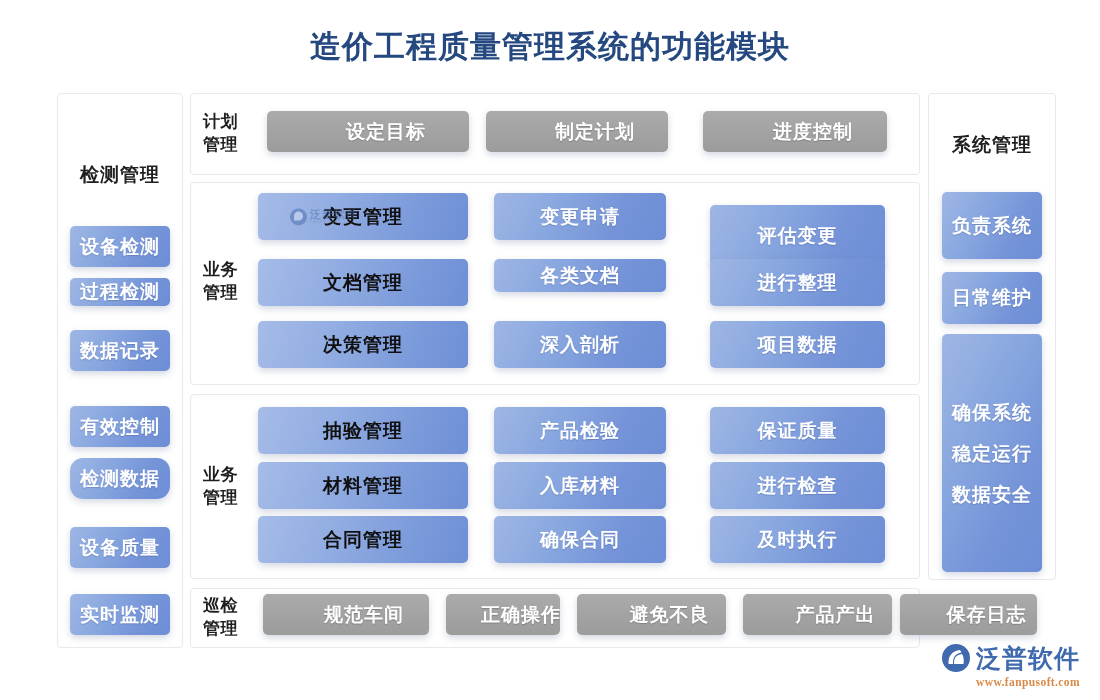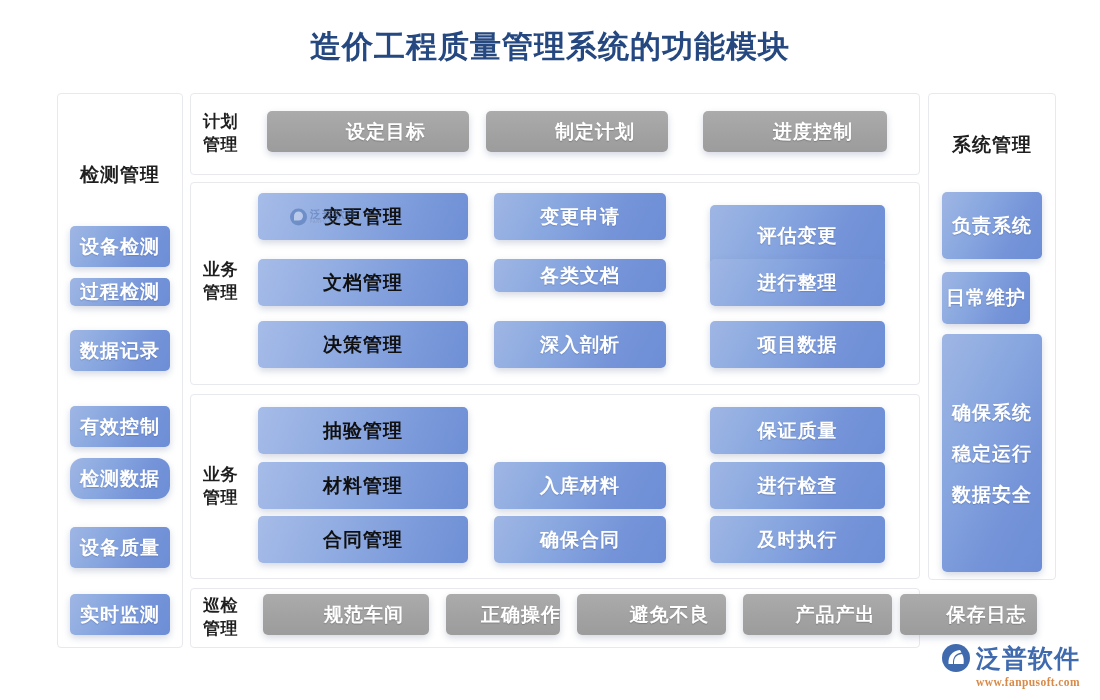--- a/index.html
+++ b/index.html
@@ -246,20 +246,23 @@
 
   <div class="panel" style="left:190px; top:394px; width:730px; height:185px;"></div>
   <div class="row-label" style="left:203px; top:463px;">
     <div>业务</div>
     <div>管理</div>
   </div>
 
   <div class="btn blue dark-text" style="left:258px; top:407px; width:210px; height:47px;">
     <span>抽验管理</span>
   </div>
+  <div class="btn blue" style="left:494px; top:407px; width:172px; height:47px;">
+    <span>产品检验</span>
+  </div>
   <div class="btn blue" style="left:710px; top:407px; width:175px; height:47px;">
     <span>保证质量</span>
   </div>
 
   <div class="btn blue dark-text" style="left:258px; top:462px; width:210px; height:47px;">
     <span>材料管理</span>
   </div>
   <div class="btn blue" style="left:494px; top:462px; width:172px; height:47px;">
     <span>入库材料</span>
   </div>
@@ -297,21 +300,21 @@
   <div class="btn gray" style="left:900px; top:594px; width:137px; height:41px;">
     <span>保存日志</span>
   </div>
 
   <div class="panel" style="left:928px; top:93px; width:128px; height:487px;">
     <div class="side-header" style="top:38px;">系统管理</div>
   </div>
   <div class="btn blue" style="left:942px; top:192px; width:100px; height:67px;">
     <span>负责系统</span>
   </div>
-  <div class="btn blue" style="left:942px; top:272px; width:88px; height:52px;">
+  <div class="btn blue" style="left:942px; top:272px; width:100px; height:52px;">
     <span>日常维护</span>
   </div>
   <div class="btn blue tall" style="left:942px; top:334px; width:100px; height:238px;">
     <span>确保系统</span>
     <span>稳定运行</span>
     <span>数据安全</span>
   </div>
 
   <div class="brand">
     <div class="brand-row">

